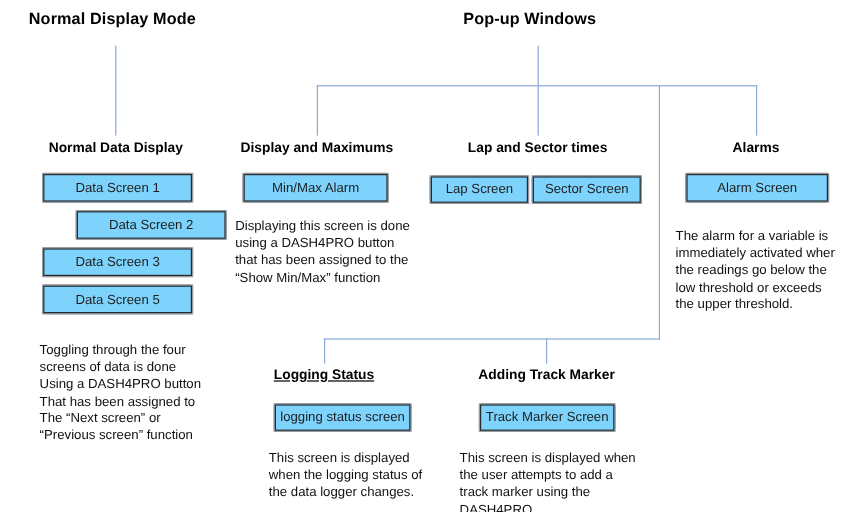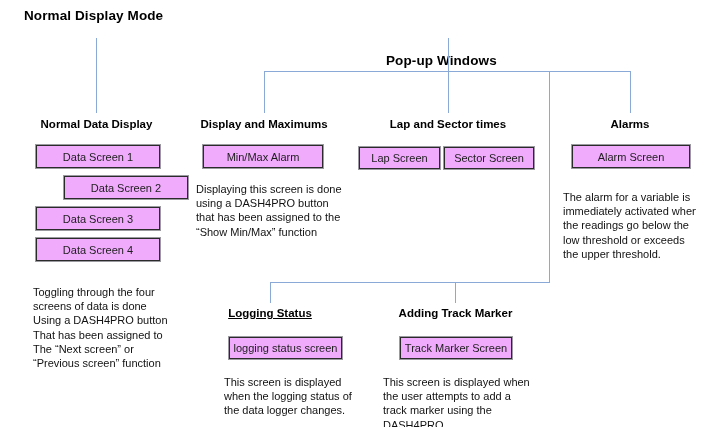--- a/index.html
+++ b/index.html
@@ -28,21 +28,21 @@
     position: absolute;
     font-size: 11.5px;
     font-weight: bold;
     white-space: nowrap;
     color: #000000;
     text-align: center;
   }
   .screenbox {
     position: absolute;
     box-sizing: border-box;
-    background: #f0abfc;
+    background: #7dd3fc;
     border: 1px solid #2b2b2b;
     box-shadow: 1px 1px 0 0 #9a9aa0, -1px -1px 0 0 #9a9aa0,
                 1px -1px 0 0 #9a9aa0, -1px 1px 0 0 #9a9aa0;
     display: flex;
     align-items: center;
     justify-content: center;
     font-size: 11px;
     color: #1d1d1d;
     white-space: nowrap;
   }
@@ -64,21 +64,21 @@
     background: #8aa9d6;
   }
 </style>
 </head>
 <body>
 
 <div id="canvas">
 
   <div class="title" style="left:24px; top:8px;">Normal Display Mode</div>
 
-  <div class="title" style="left:386px; top:8px;margin-top:45px;">Pop-up Windows</div>
+  <div class="title" style="left:386px; top:8px;">Pop-up Windows</div>
 
   <div class="vline" style="left:96px; top:38px; height:75px;"></div>
 
   <div class="vline" style="left:448px; top:38px; height:33px;"></div>
 
   <div class="hline" style="left:264px; top:71px; width:367px;"></div>
 
   <div class="vline" style="left:264px; top:71px; height:42px;"></div>
 
   <div class="vline" style="left:448px; top:71px; height:42px;"></div>
@@ -94,21 +94,21 @@
   <div class="vline" style="left:455px; top:282px; height:21px;"></div>
 
   <div class="heading" style="left:24px; top:118px; width:145px;">Normal Data Display</div>
 
   <div class="screenbox" style="left:36px; top:145px; width:124px; height:23px;">Data Screen 1</div>
 
   <div class="screenbox" style="left:36px; top:176px; width:124px; height:23px;margin-left:28px;">Data Screen 2</div>
 
   <div class="screenbox" style="left:36px; top:207px; width:124px; height:23px;">Data Screen 3</div>
 
-  <div class="screenbox" style="left:36px; top:238px; width:124px; height:23px;">Data Screen 4</div>
+  <div class="screenbox" style="left:36px; top:238px; width:124px; height:23px;">Data Screen 5</div>
 
   <div class="para" style="left:33px; top:285px; width:160px;">Toggling through the four
 screens of data is done
 Using a DASH4PRO button
 That has been assigned to
 The “Next screen” or
 “Previous screen” function</div>
 
   <div class="heading" style="left:189px; top:118px; width:150px;">Display and Maximums</div>
 

